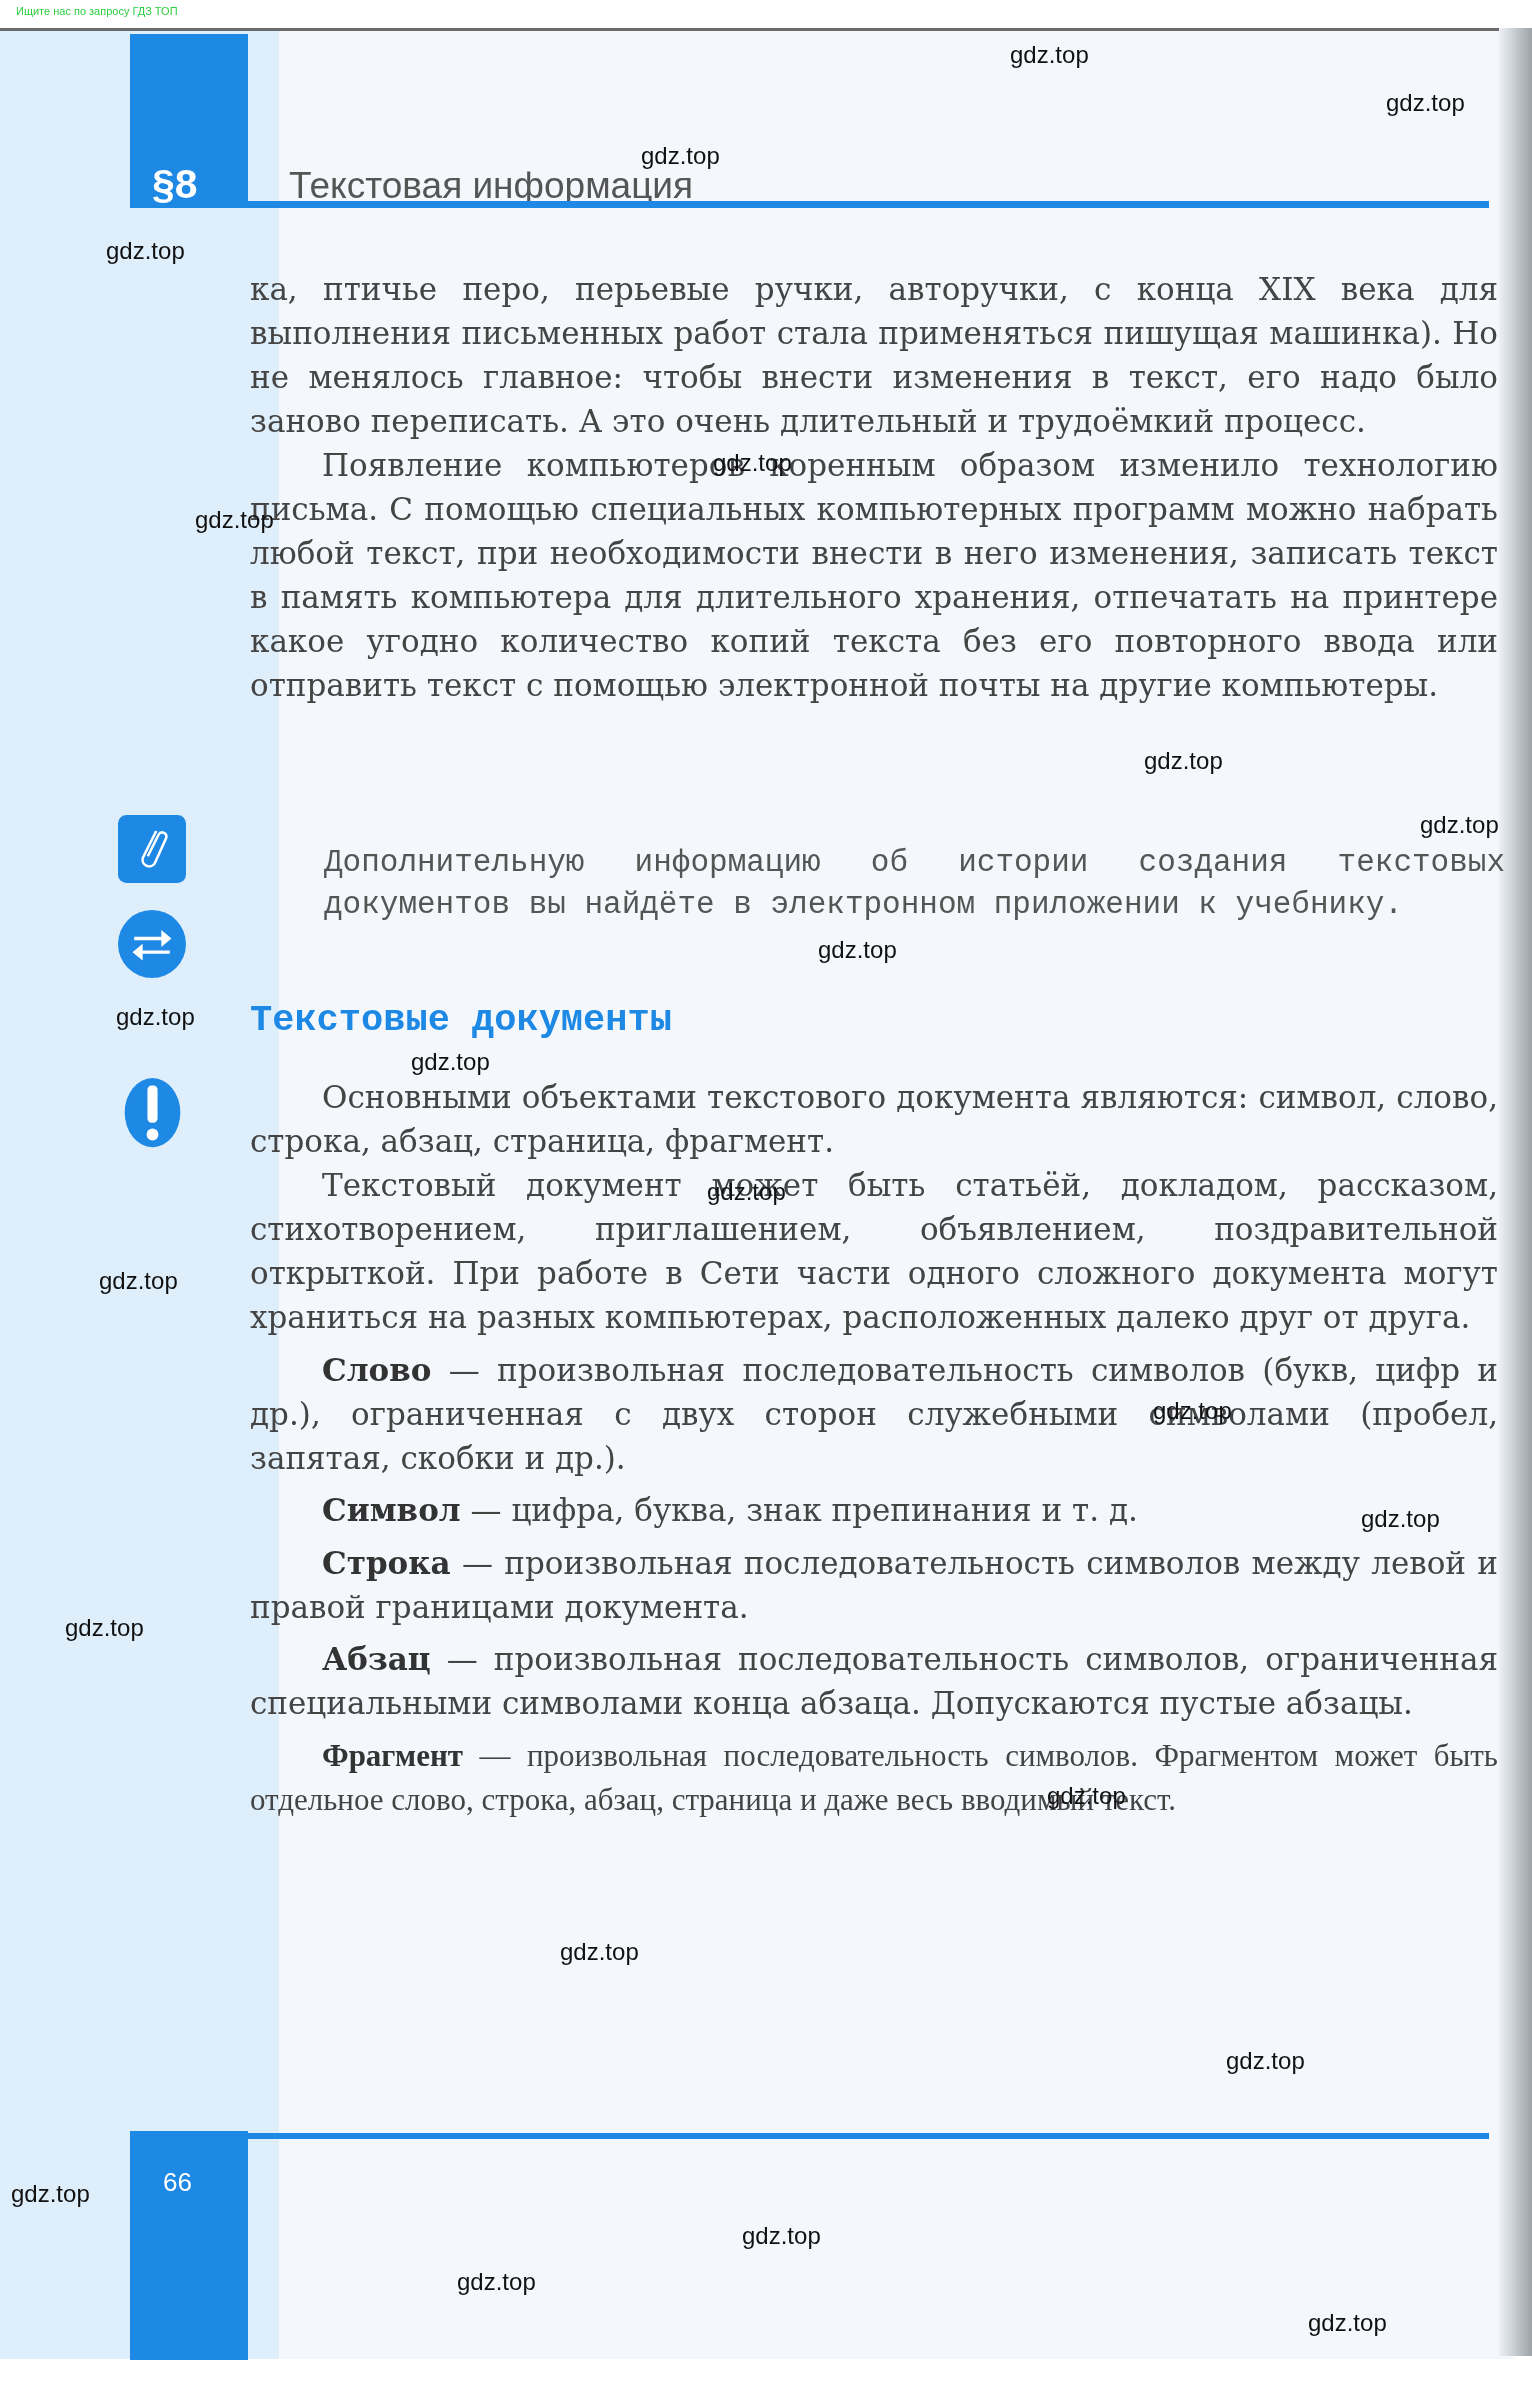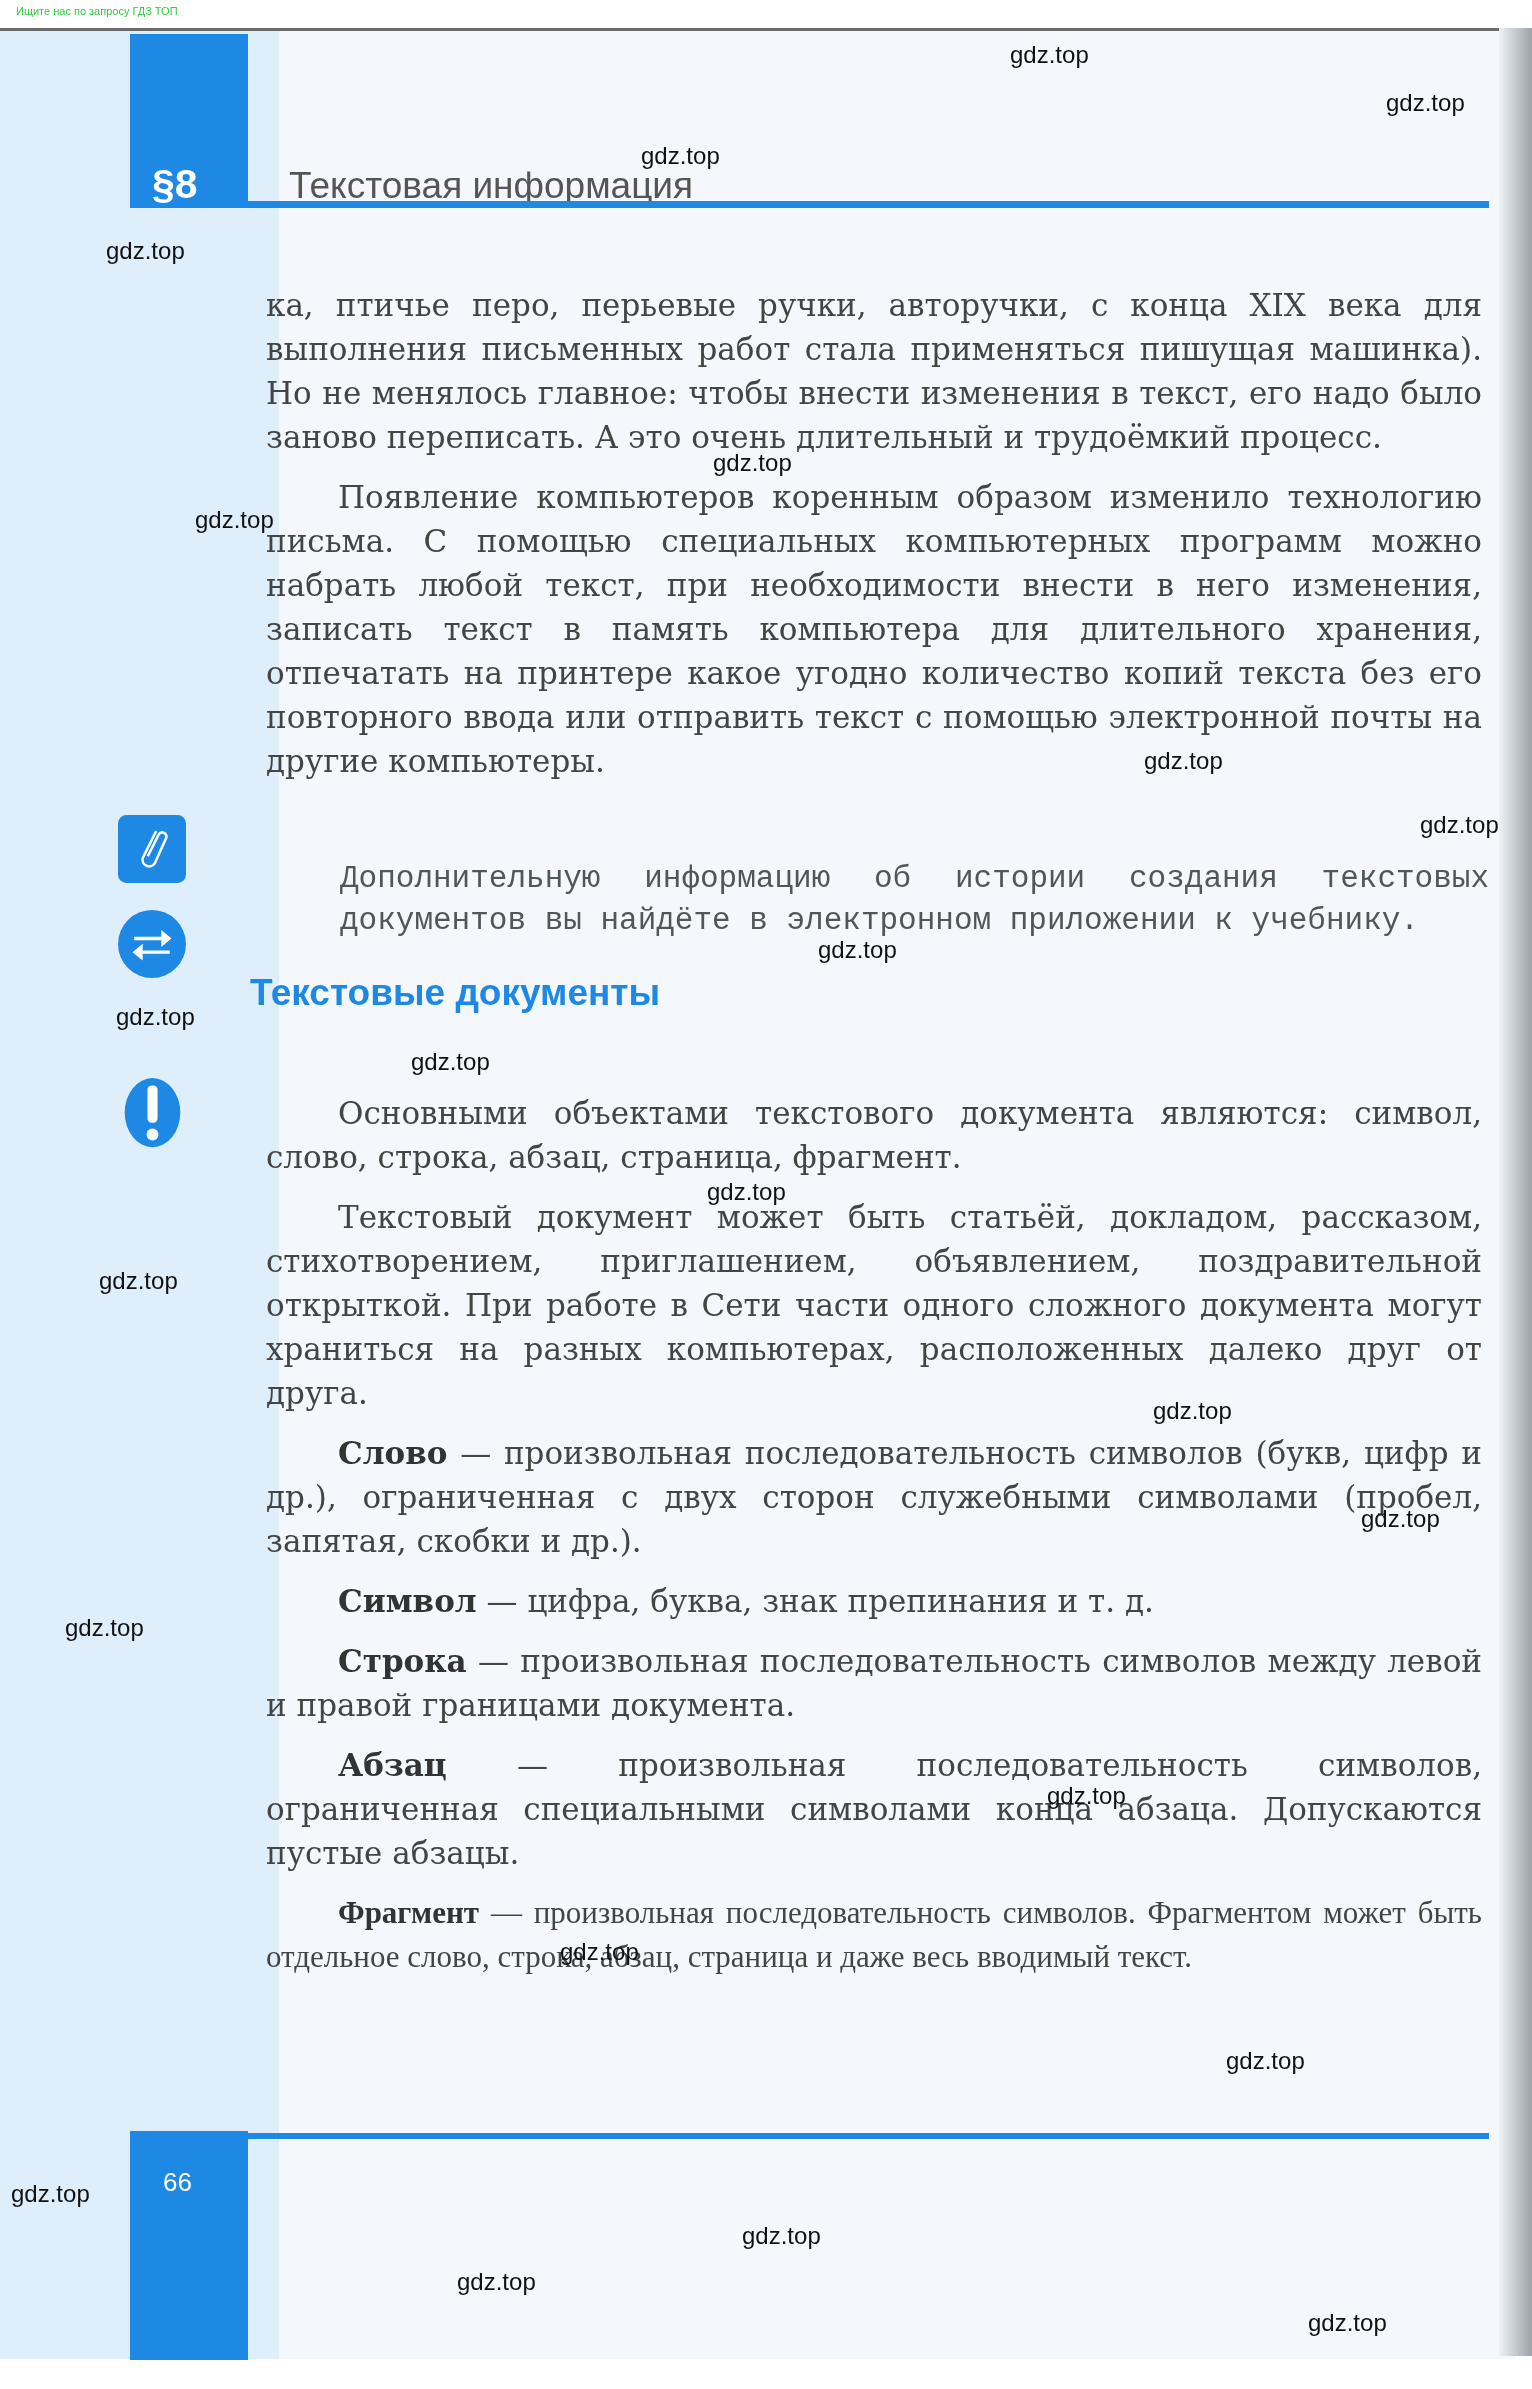--- a/index.html
+++ b/index.html
@@ -7,24 +7,24 @@
   .topnote { position:absolute; top:5.1px; left:16px; width:1533px; text-align:left; font-family:"Liberation Sans", sans-serif; font-size:11px; color:#2ecc40; }
   .bottomnote { position:absolute; top:2367px; left:0; width:1490px; text-align:center; font-family:"Liberation Sans", sans-serif; font-size:11px; color:#5a2d82;margin-top:31px; }
   .page { position:absolute; left:0; top:28px; width:1515px; height:2328px; background:#f4f8fc; border-top:3.4px solid #6b6b6b; }
   .page-shadow { position:absolute; right:0; top:28px; width:34px; height:2328px; background:linear-gradient(to right, #eef2f6, #9aa0a6); }
   .leftband { position:absolute; left:0; top:0; width:279px; height:2328px; background:#dfeefb; }
   .hdr-block { position:absolute; left:130px; top:34px; width:118px; height:174px; background:#1e88e5; }
   .hdr-num { position:absolute; left:152px; top:161px; font-family:"Liberation Sans", sans-serif; font-weight:bold; font-size:41px; color:#fff; }
   .hdr-title { position:absolute; left:289px; top:165px; font-family:"Liberation Sans", sans-serif; font-size:37px; color:#555; }
   .hdr-rule { position:absolute; left:248px; top:201px; width:1241px; height:6.8px; background:#1e88e5; }
   .body-text { position:absolute; left:250px; width:1248px; font-size:31px; line-height:44px; color:#444; text-align:justify; }
-  .body-text p { margin:16px; }
+  .body-text p { margin:0; }
   .indent { text-indent:72px; }
   .sans { font-family:"Liberation Sans", sans-serif; color:#555; }
-  .section-title { position:absolute; left:250px; top:972px; font-family:Liberation Sans, sans-serif; font-weight:bold; font-size:37px; color:#1e88e5;text-align:center; }
+  .section-title { position:absolute; left:250px; top:999px; font-family:Liberation Mono, monospace; font-weight:bold; font-size:37px; color:#1e88e5;text-align:center; }
   .icon { position:absolute; left:118px; width:68px; height:68px; background:#1e88e5; display:flex; align-items:center; justify-content:center; color:#fff; }
   .icon-clip { top:815px; border-radius:8.5px; }
   .icon-swap { top:910px; border-radius:50%; }
   .icon-excl { top:1079px; background:transparent; color:#1e88e5; font-family:"Liberation Sans", sans-serif; font-weight:bold; font-size:80px; }
   .ftr-block { position:absolute; left:130px; top:2131px; width:118px; height:229px; background:#1e88e5; }
   .ftr-num { position:absolute; left:163px; top:2167px; font-family:"Liberation Sans", sans-serif; font-weight:normal; font-size:26px; color:#fff; }
   .ftr-rule { position:absolute; left:248px; top:2133px; width:1241px; height:6px; background:#1e88e5; }
   .wm { position:absolute; font-family:"Liberation Sans", sans-serif; font-size:24px; color:#111; }
   b { color:#333; }
 </style>

